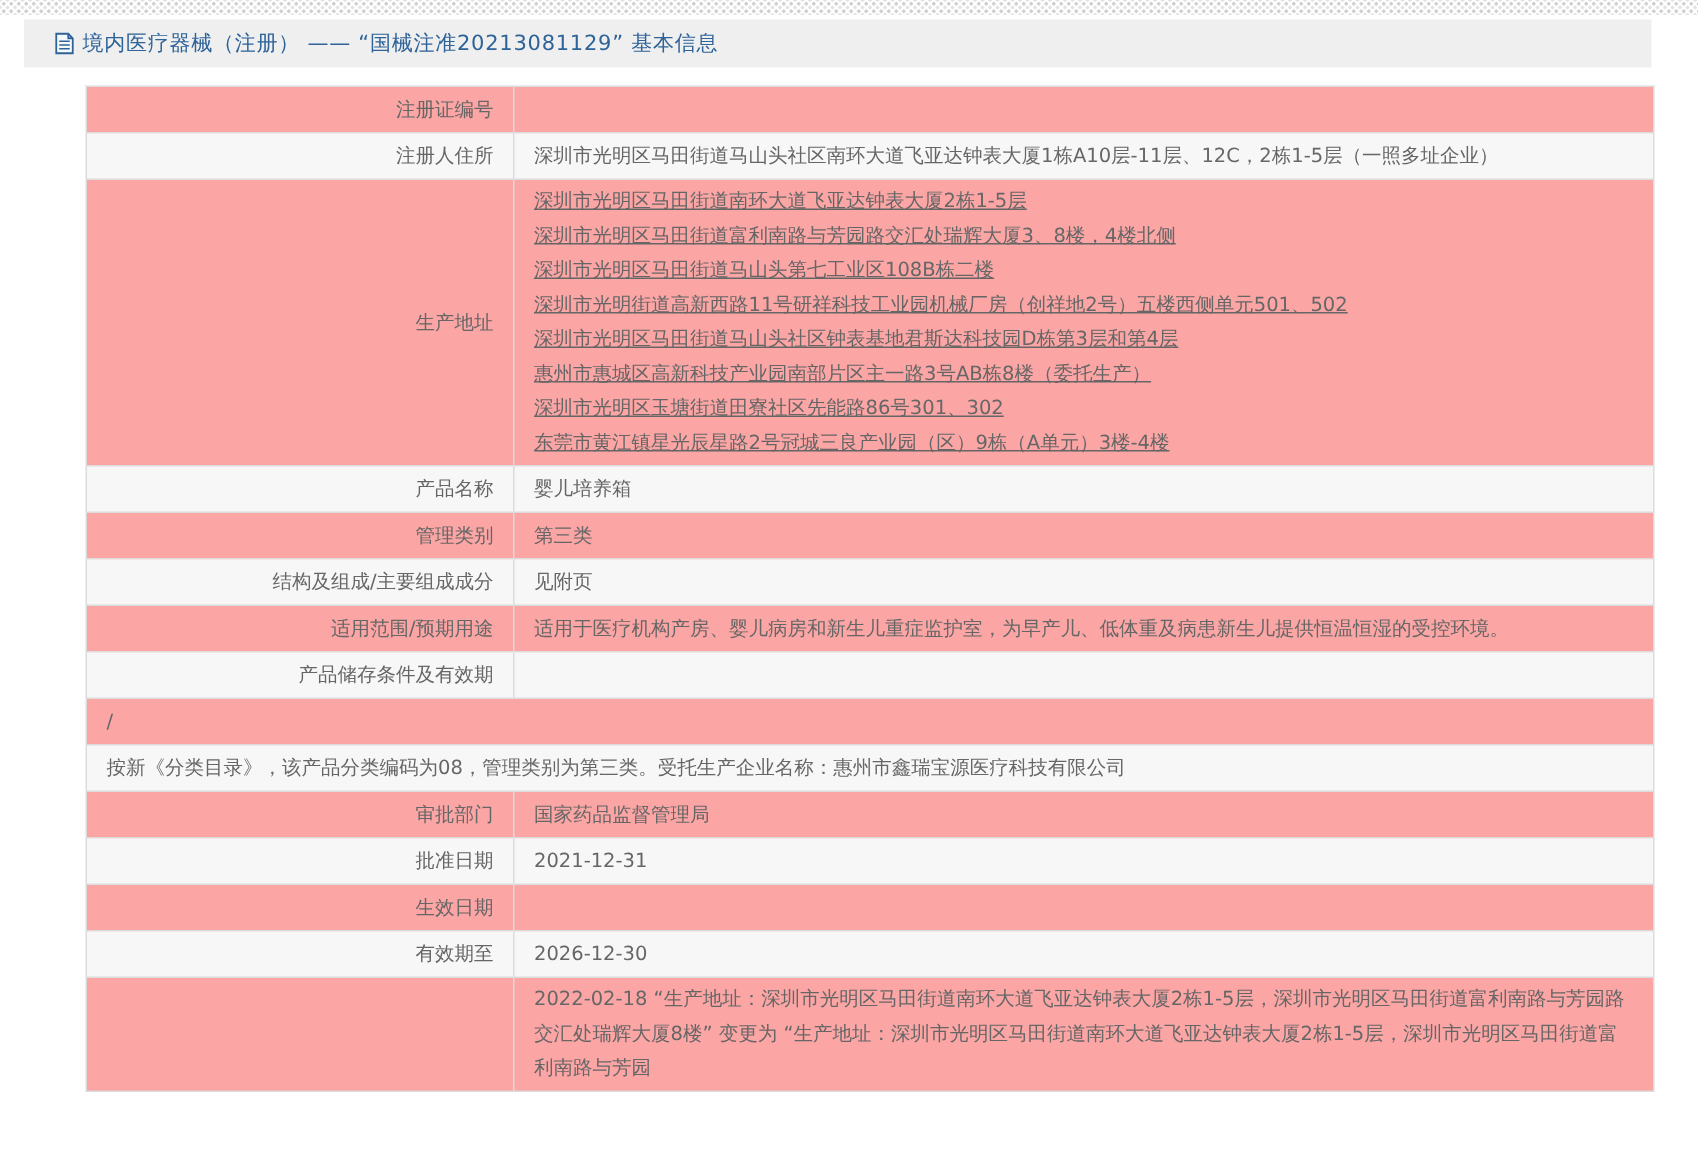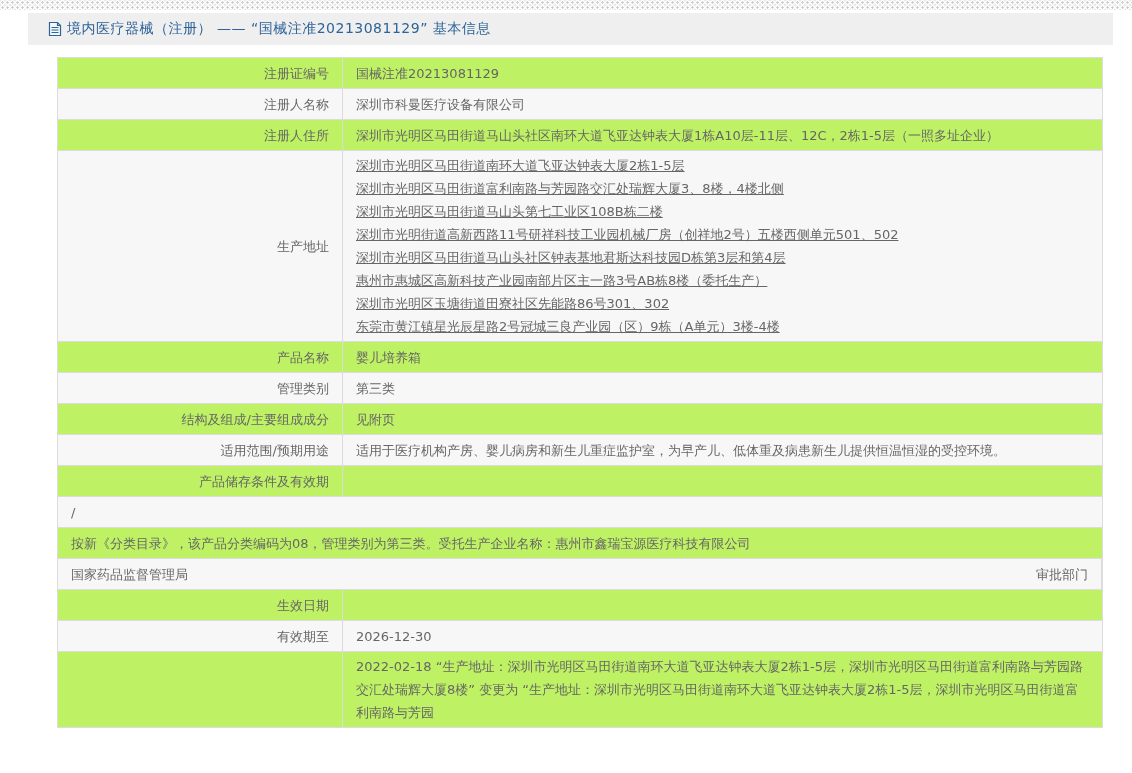--- a/index.html
+++ b/index.html
@@ -12,40 +12,40 @@
   .dotted-strip {
     position:absolute; left:0; top:0;
     width:1132px; height:10px;
     background-image:
       radial-gradient(circle, #cfcfcf 1px, transparent 1.3px),
       radial-gradient(circle, #e2e2e2 1px, transparent 1.3px);
     background-size:5px 5px, 5px 5px;
     background-position:0 0, 2.5px 2.5px;
   }
   .page-header {
-    position:absolute; left:28px; top:13px;
+    position:absolute; left:16px; top:13px;
     width:1085px; height:32px;
     background:var(--header_bg, #efefef);
     display:flex; align-items:center;
     padding-left:20px;
     color:var(--accent, #2e6399);
     font-size:14px;
     letter-spacing:0.5px;
   }
   .doc-icon { display:inline-flex; margin-right:5px; flex:0 0 auto; }
   .info-table {
     position:absolute; left:57px; top:57px;
     width:1046px;
     border:1px solid var(--border, #dcdcdc);
     border-bottom:none;
   }
   .row {
     display:flex; align-items:stretch;
     border-bottom:1px solid var(--border, #dcdcdc);
-    background:#bef264;
+    background:#fca5a5;
   }
   .row:nth-child(even) { background:var(--row_alt, #f7f7f7); }
   .cell {
     font-size:13px;
     color:var(--text, #666666);
     line-height:23px;
     padding:3px 13px;
     min-height:30px;
     display:flex; align-items:center;
   }
@@ -74,31 +74,22 @@
       <line x1="3.5" y1="11.5" x2="10.5" y2="11.5" stroke="#2e6399" stroke-width="1"></line>
     </svg>
   </span>
   <span>境内医疗器械（注册） —— “国械注准20213081129” 基本信息</span>
 </div>
 
 <div class="info-table">
 
   <div class="row">
     <div class="cell label">注册证编号</div>
-    <div class="cell value">
-        <span class="inner">国械注准20213081129</span>
-      </div>
   </div>
 
-  <div class="row">
-    <div class="cell label">注册人名称</div>
-    <div class="cell value">
-        <span class="inner">深圳市科曼医疗设备有限公司</span>
-      </div>
-  </div>
 
   <div class="row">
     <div class="cell label">注册人住所</div>
     <div class="cell value">
         <span class="inner">深圳市光明区马田街道马山头社区南环大道飞亚达钟表大厦1栋A10层-11层、12C，2栋1-5层（一照多址企业）</span>
       </div>
   </div>
 
   <div class="row">
     <div class="cell label">生产地址</div>
@@ -159,26 +150,32 @@
       </div>
   </div>
 
   <div class="row">
     <div class="cell value">
         <span class="inner">按新《分类目录》，该产品分类编码为08，管理类别为第三类。受托生产企业名称：惠州市鑫瑞宝源医疗科技有限公司</span>
       </div>
   </div>
 
   <div class="row">
+    <div class="cell label">审批部门</div>
     <div class="cell value">
         <span class="inner">国家药品监督管理局</span>
       </div>
-    <div class="cell label">审批部门</div>
   </div>
 
+  <div class="row">
+    <div class="cell label">批准日期</div>
+    <div class="cell value">
+        <span class="inner">2021-12-31</span>
+      </div>
+  </div>
 
   <div class="row">
     <div class="cell label">生效日期</div>
     <div class="cell value">
         <span class="inner"></span>
       </div>
   </div>
 
   <div class="row">
     <div class="cell label">有效期至</div>

